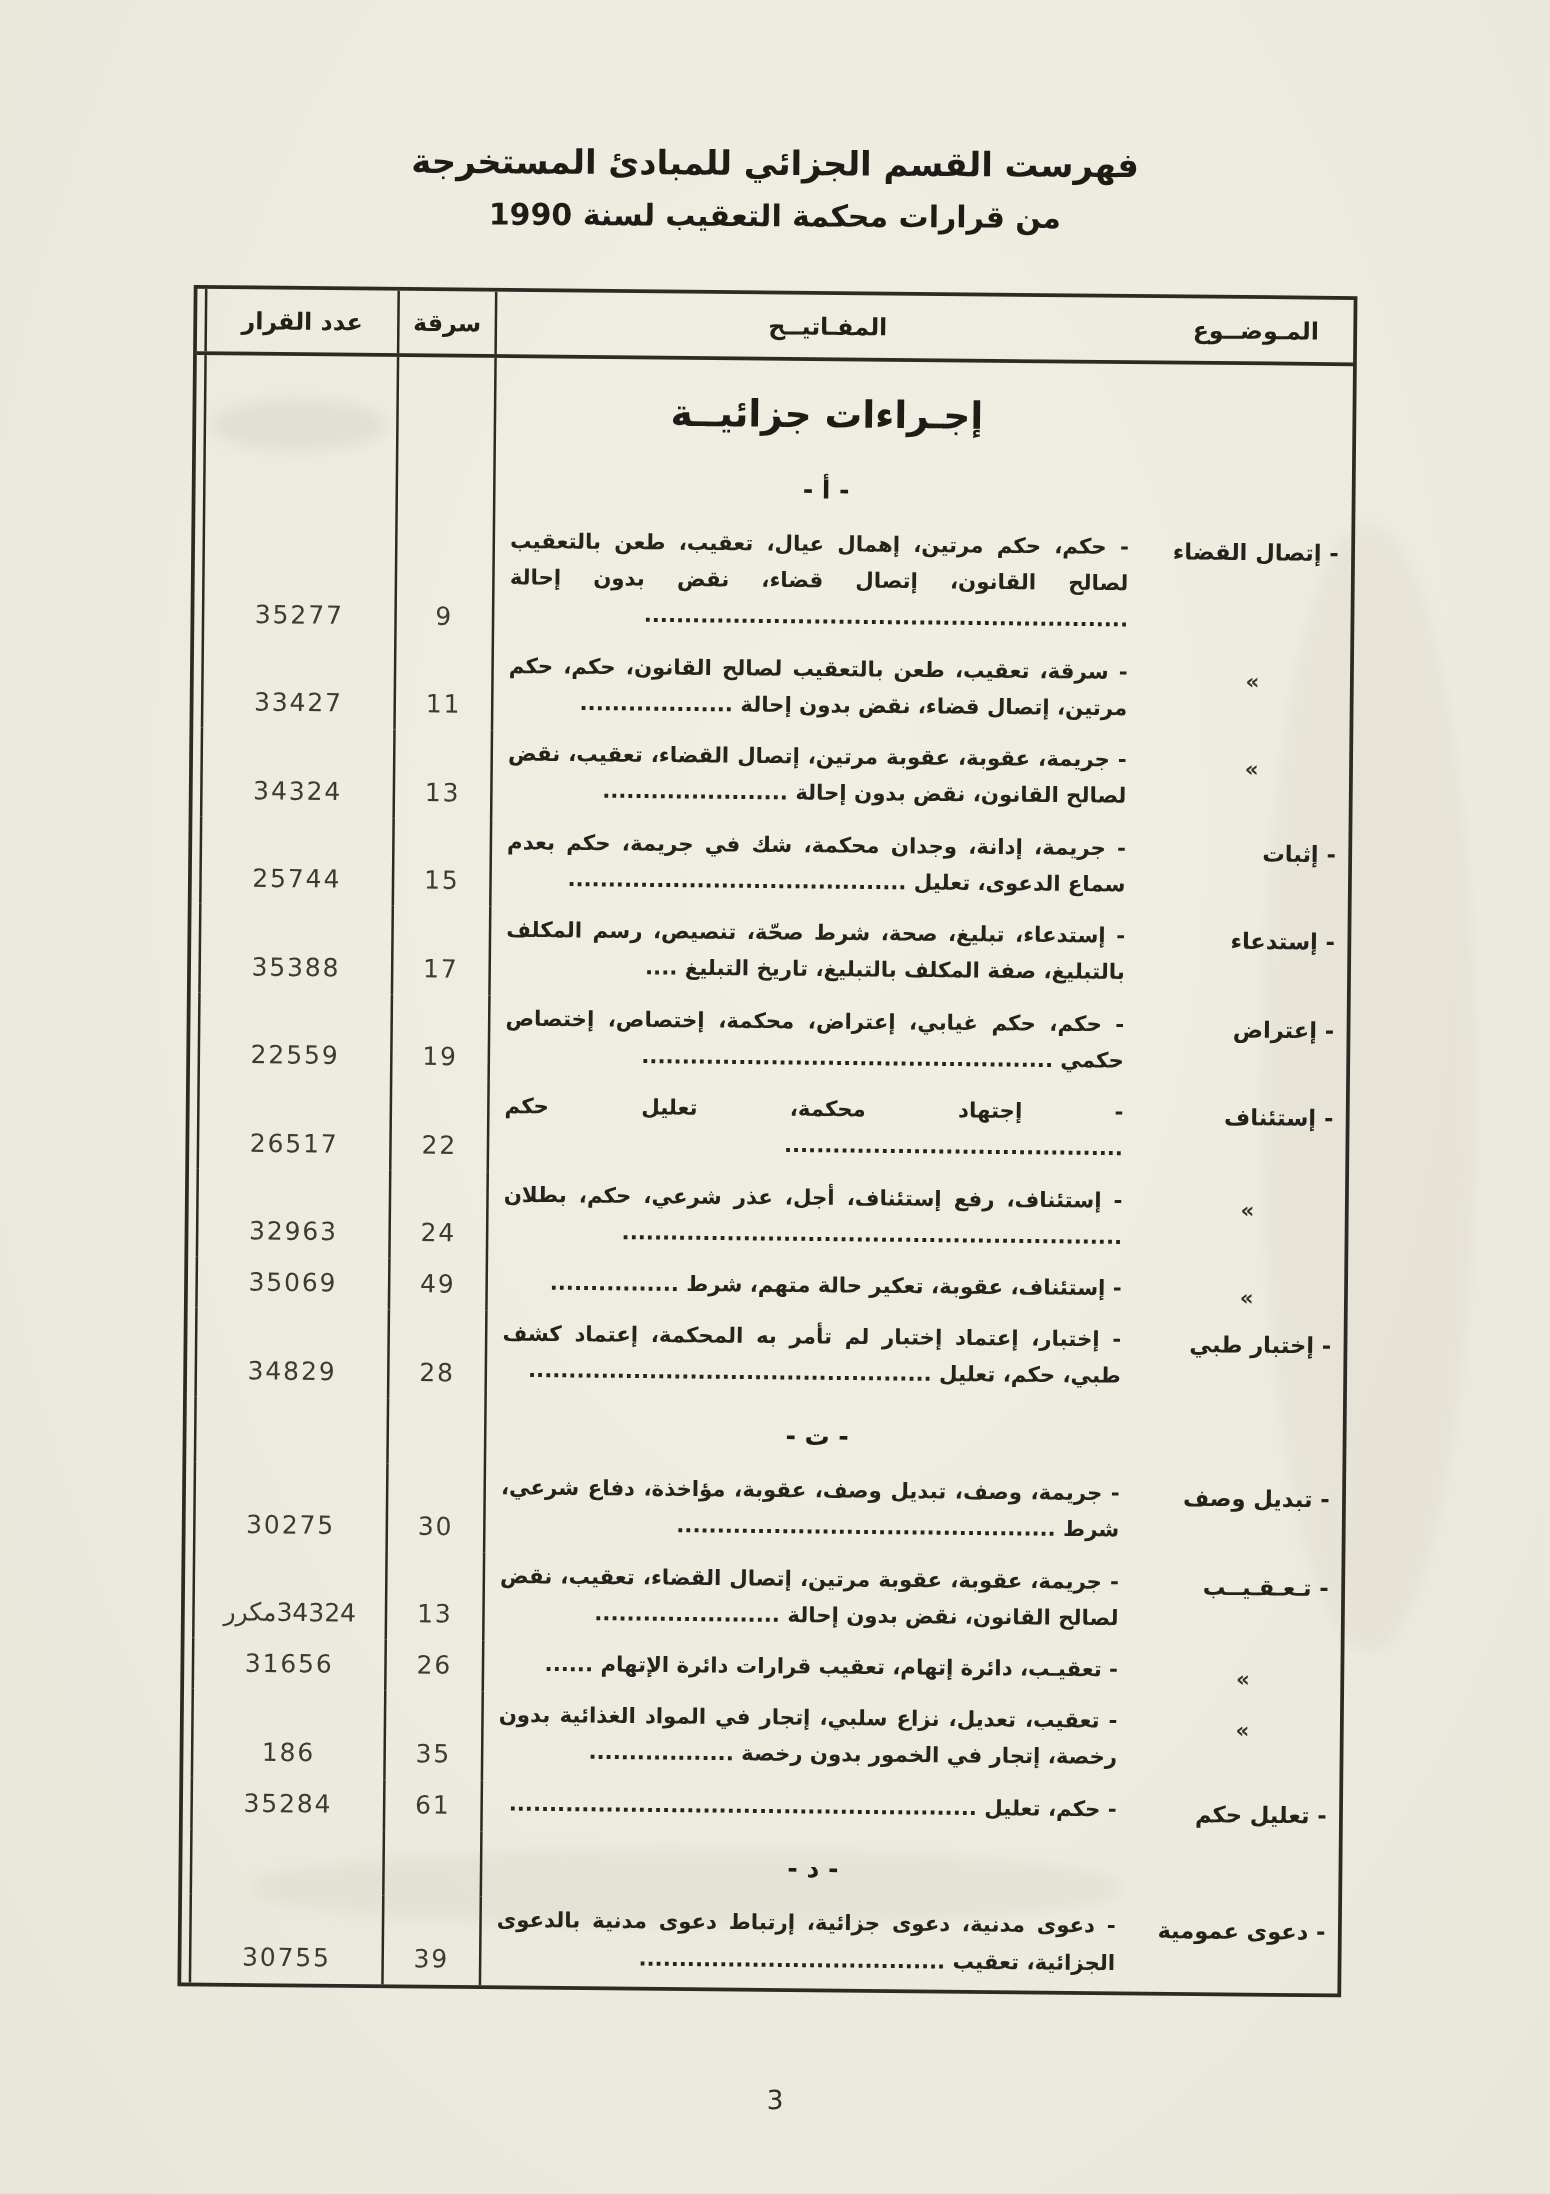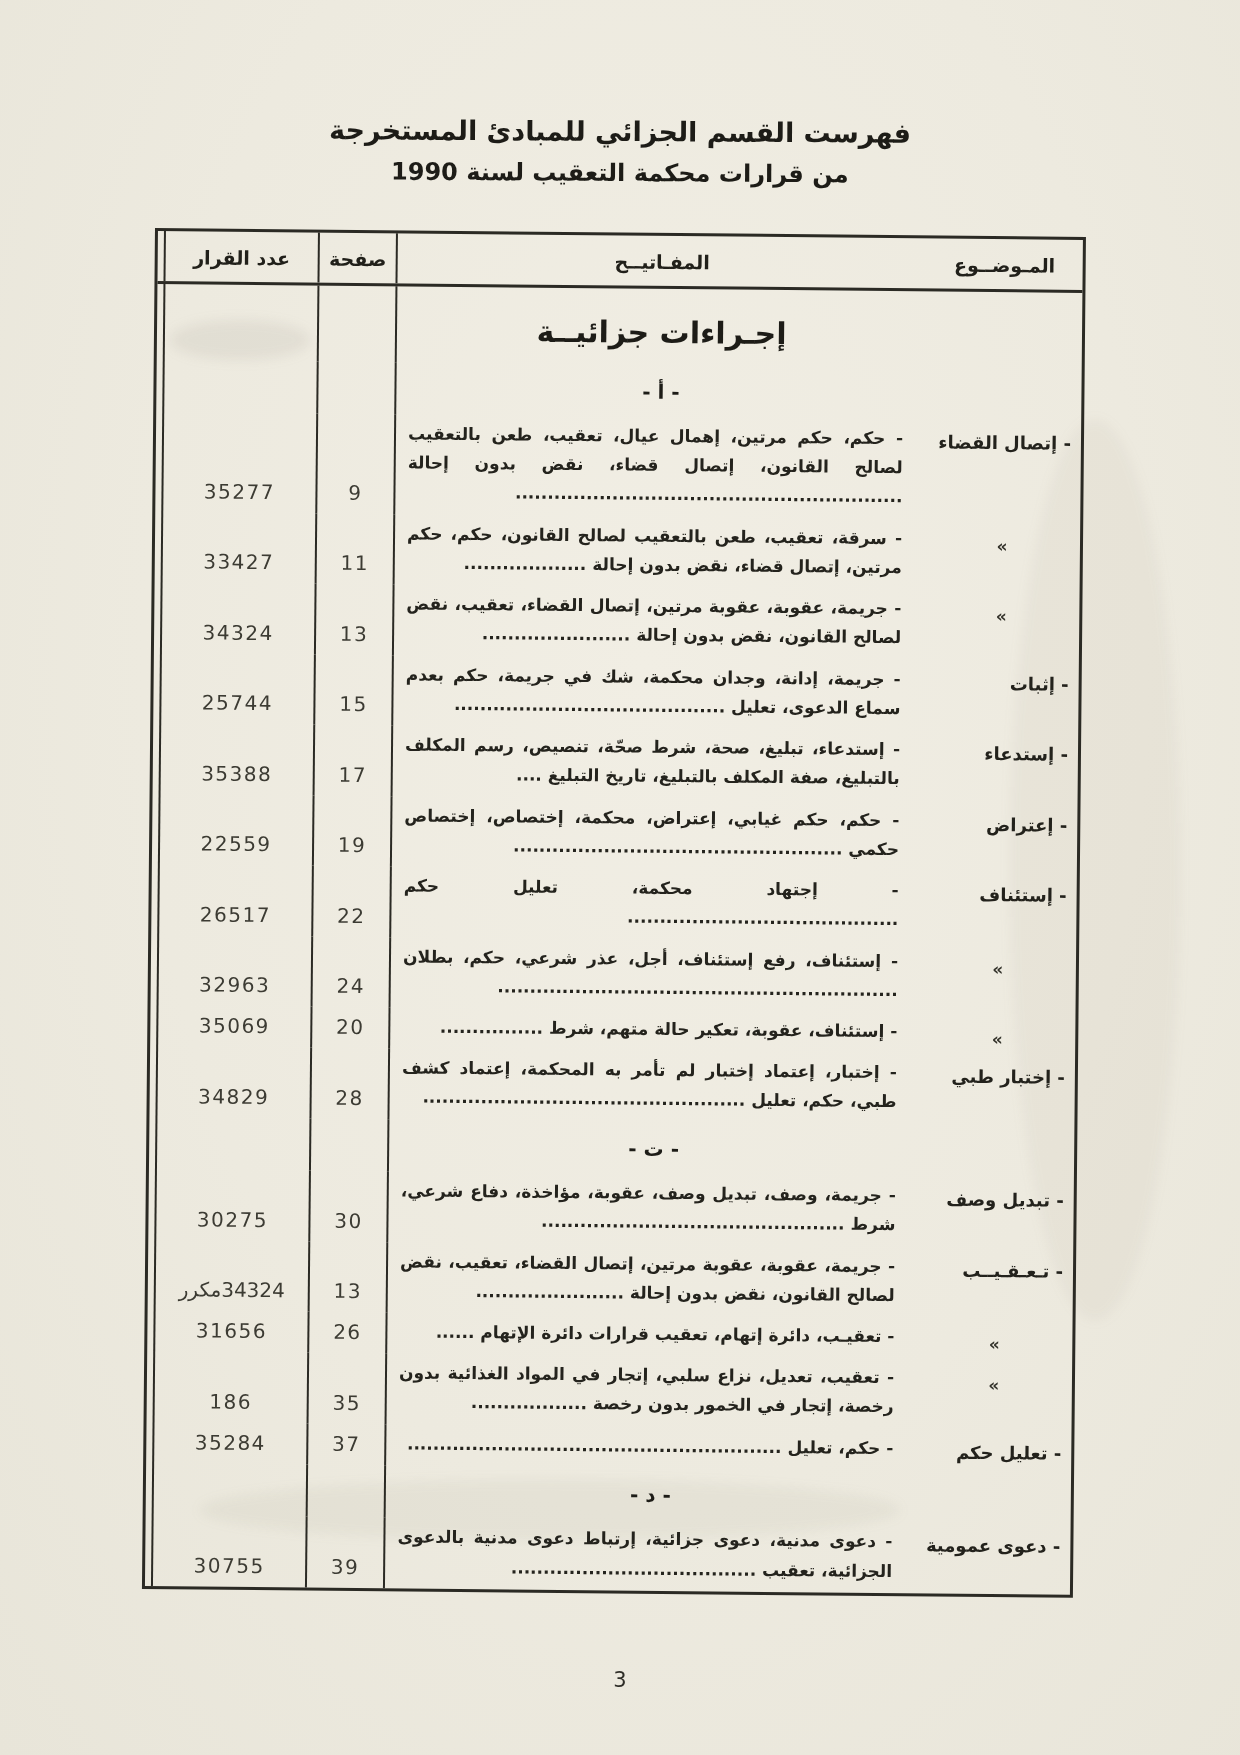--- a/index.html
+++ b/index.html
@@ -82,21 +82,21 @@
 
   <div class="title-block">
     <div class="t1">فهرست القسم الجزائي للمبادئ المستخرجة</div>
     <div class="t2">من قرارات محكمة التعقيب لسنة 1990</div>
   </div>
 
   <div class="doc-table">
     <div class="thead">
       <div class="th th-subject">المـوضــوع</div>
       <div class="th th-keys b-l">المفـاتيــح</div>
-      <div class="th th-page b-l">صفحة</div>
+      <div class="th th-page b-l">سرقة</div>
       <div class="th th-decision b-l">عدد القرار</div>
     </div>
     <div class="tbody">
         <div class="row">
           <div class="cell cell-subject"></div>
           <div class="cell cell-keys b-l section-main">إجـراءات جزائيــة</div>
           <div class="cell cell-page b-l"></div>
           <div class="cell cell-decision b-l"></div>
         </div>
         <div class="row">
@@ -149,21 +149,21 @@
         </div>
         <div class="row">
           <div class="cell cell-subject ditto">»</div>
           <div class="cell cell-keys b-l">- إستئناف، رفع إستئناف، أجل، عذر شرعي، حكم، بطلان ..............................................................</div>
           <div class="cell cell-page b-l">24</div>
           <div class="cell cell-decision b-l">32963</div>
         </div>
         <div class="row">
           <div class="cell cell-subject ditto">»</div>
           <div class="cell cell-keys b-l">- إستئناف، عقوبة، تعكير حالة متهم، شرط ................</div>
-          <div class="cell cell-page b-l">20</div>
+          <div class="cell cell-page b-l">49</div>
           <div class="cell cell-decision b-l">35069</div>
         </div>
         <div class="row">
           <div class="cell cell-subject">- إختبار طبي</div>
           <div class="cell cell-keys b-l">- إختبار، إعتماد إختبار لم تأمر به المحكمة، إعتماد كشف طبي، حكم، تعليل ..................................................</div>
           <div class="cell cell-page b-l">28</div>
           <div class="cell cell-decision b-l">34829</div>
         </div>
         <div class="row">
           <div class="cell cell-subject"></div>
@@ -191,21 +191,21 @@
         </div>
         <div class="row">
           <div class="cell cell-subject ditto">»</div>
           <div class="cell cell-keys b-l">- تعقيب، تعديل، نزاع سلبي، إتجار في المواد الغذائية بدون رخصة، إتجار في الخمور بدون رخصة ..................</div>
           <div class="cell cell-page b-l">35</div>
           <div class="cell cell-decision b-l">186</div>
         </div>
         <div class="row">
           <div class="cell cell-subject">- تعليل حكم</div>
           <div class="cell cell-keys b-l">- حكم، تعليل ..........................................................</div>
-          <div class="cell cell-page b-l">37</div>
+          <div class="cell cell-page b-l">61</div>
           <div class="cell cell-decision b-l">35284</div>
         </div>
         <div class="row">
           <div class="cell cell-subject"></div>
           <div class="cell cell-keys b-l section-letter">- د -</div>
           <div class="cell cell-page b-l"></div>
           <div class="cell cell-decision b-l"></div>
         </div>
         <div class="row">
           <div class="cell cell-subject">- دعوى عمومية</div>

